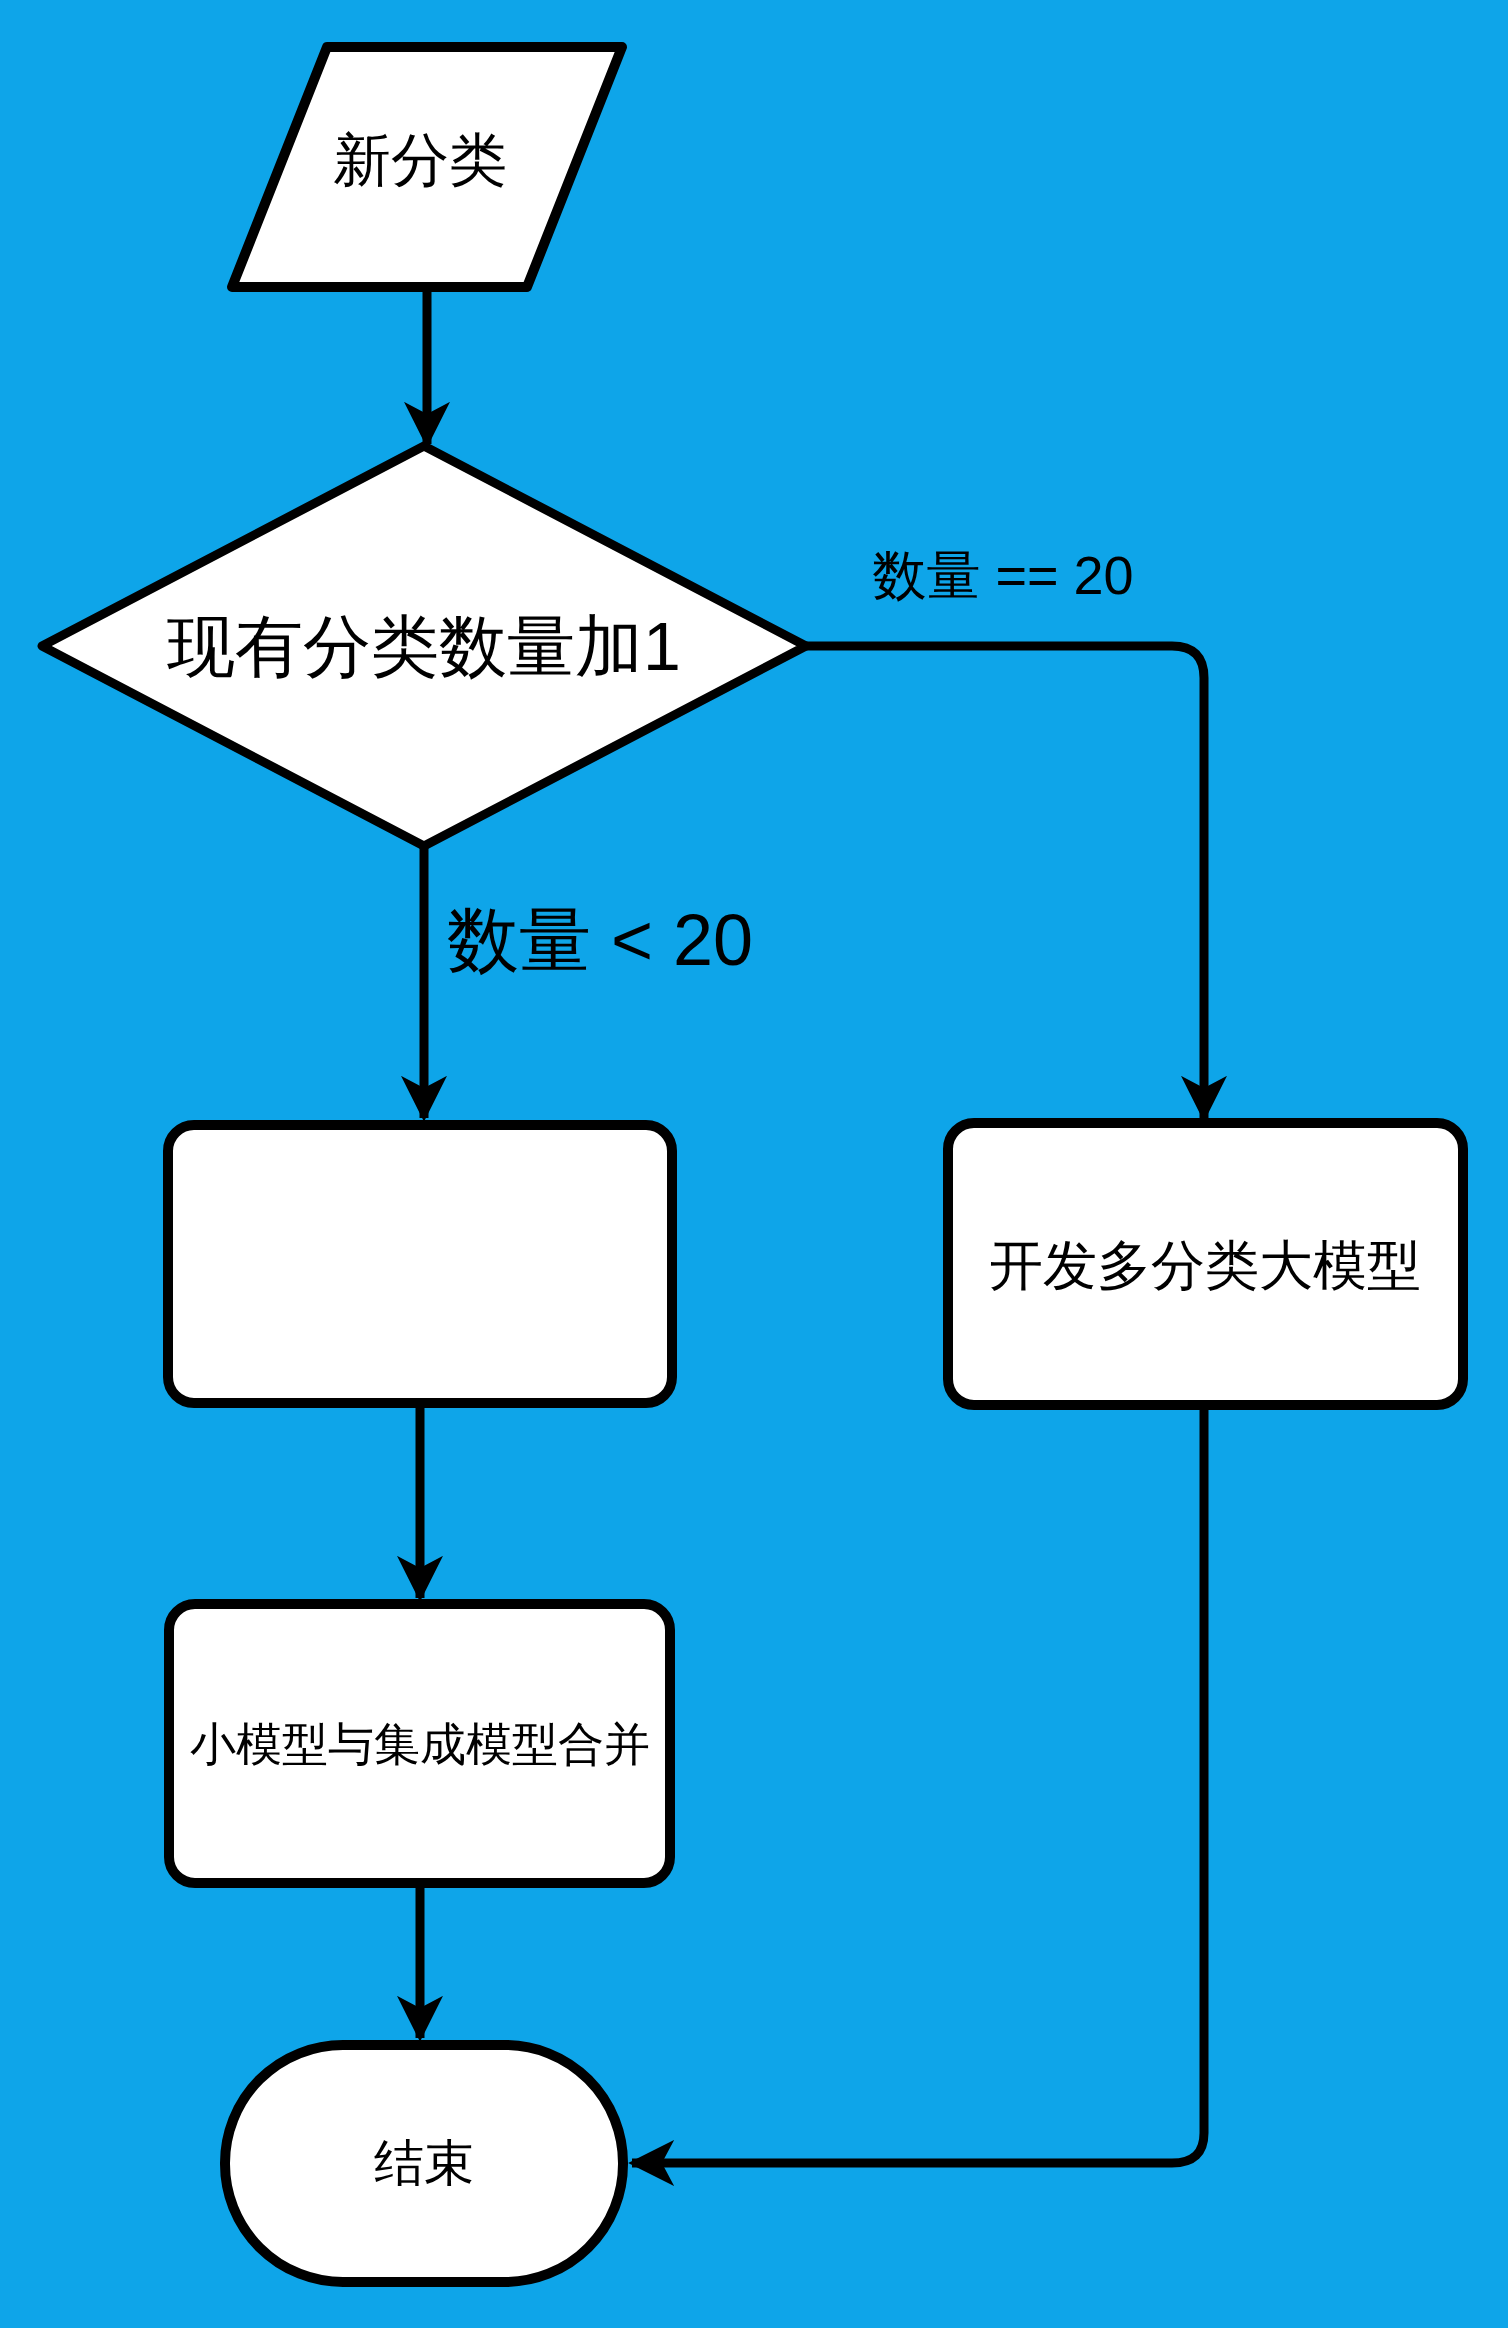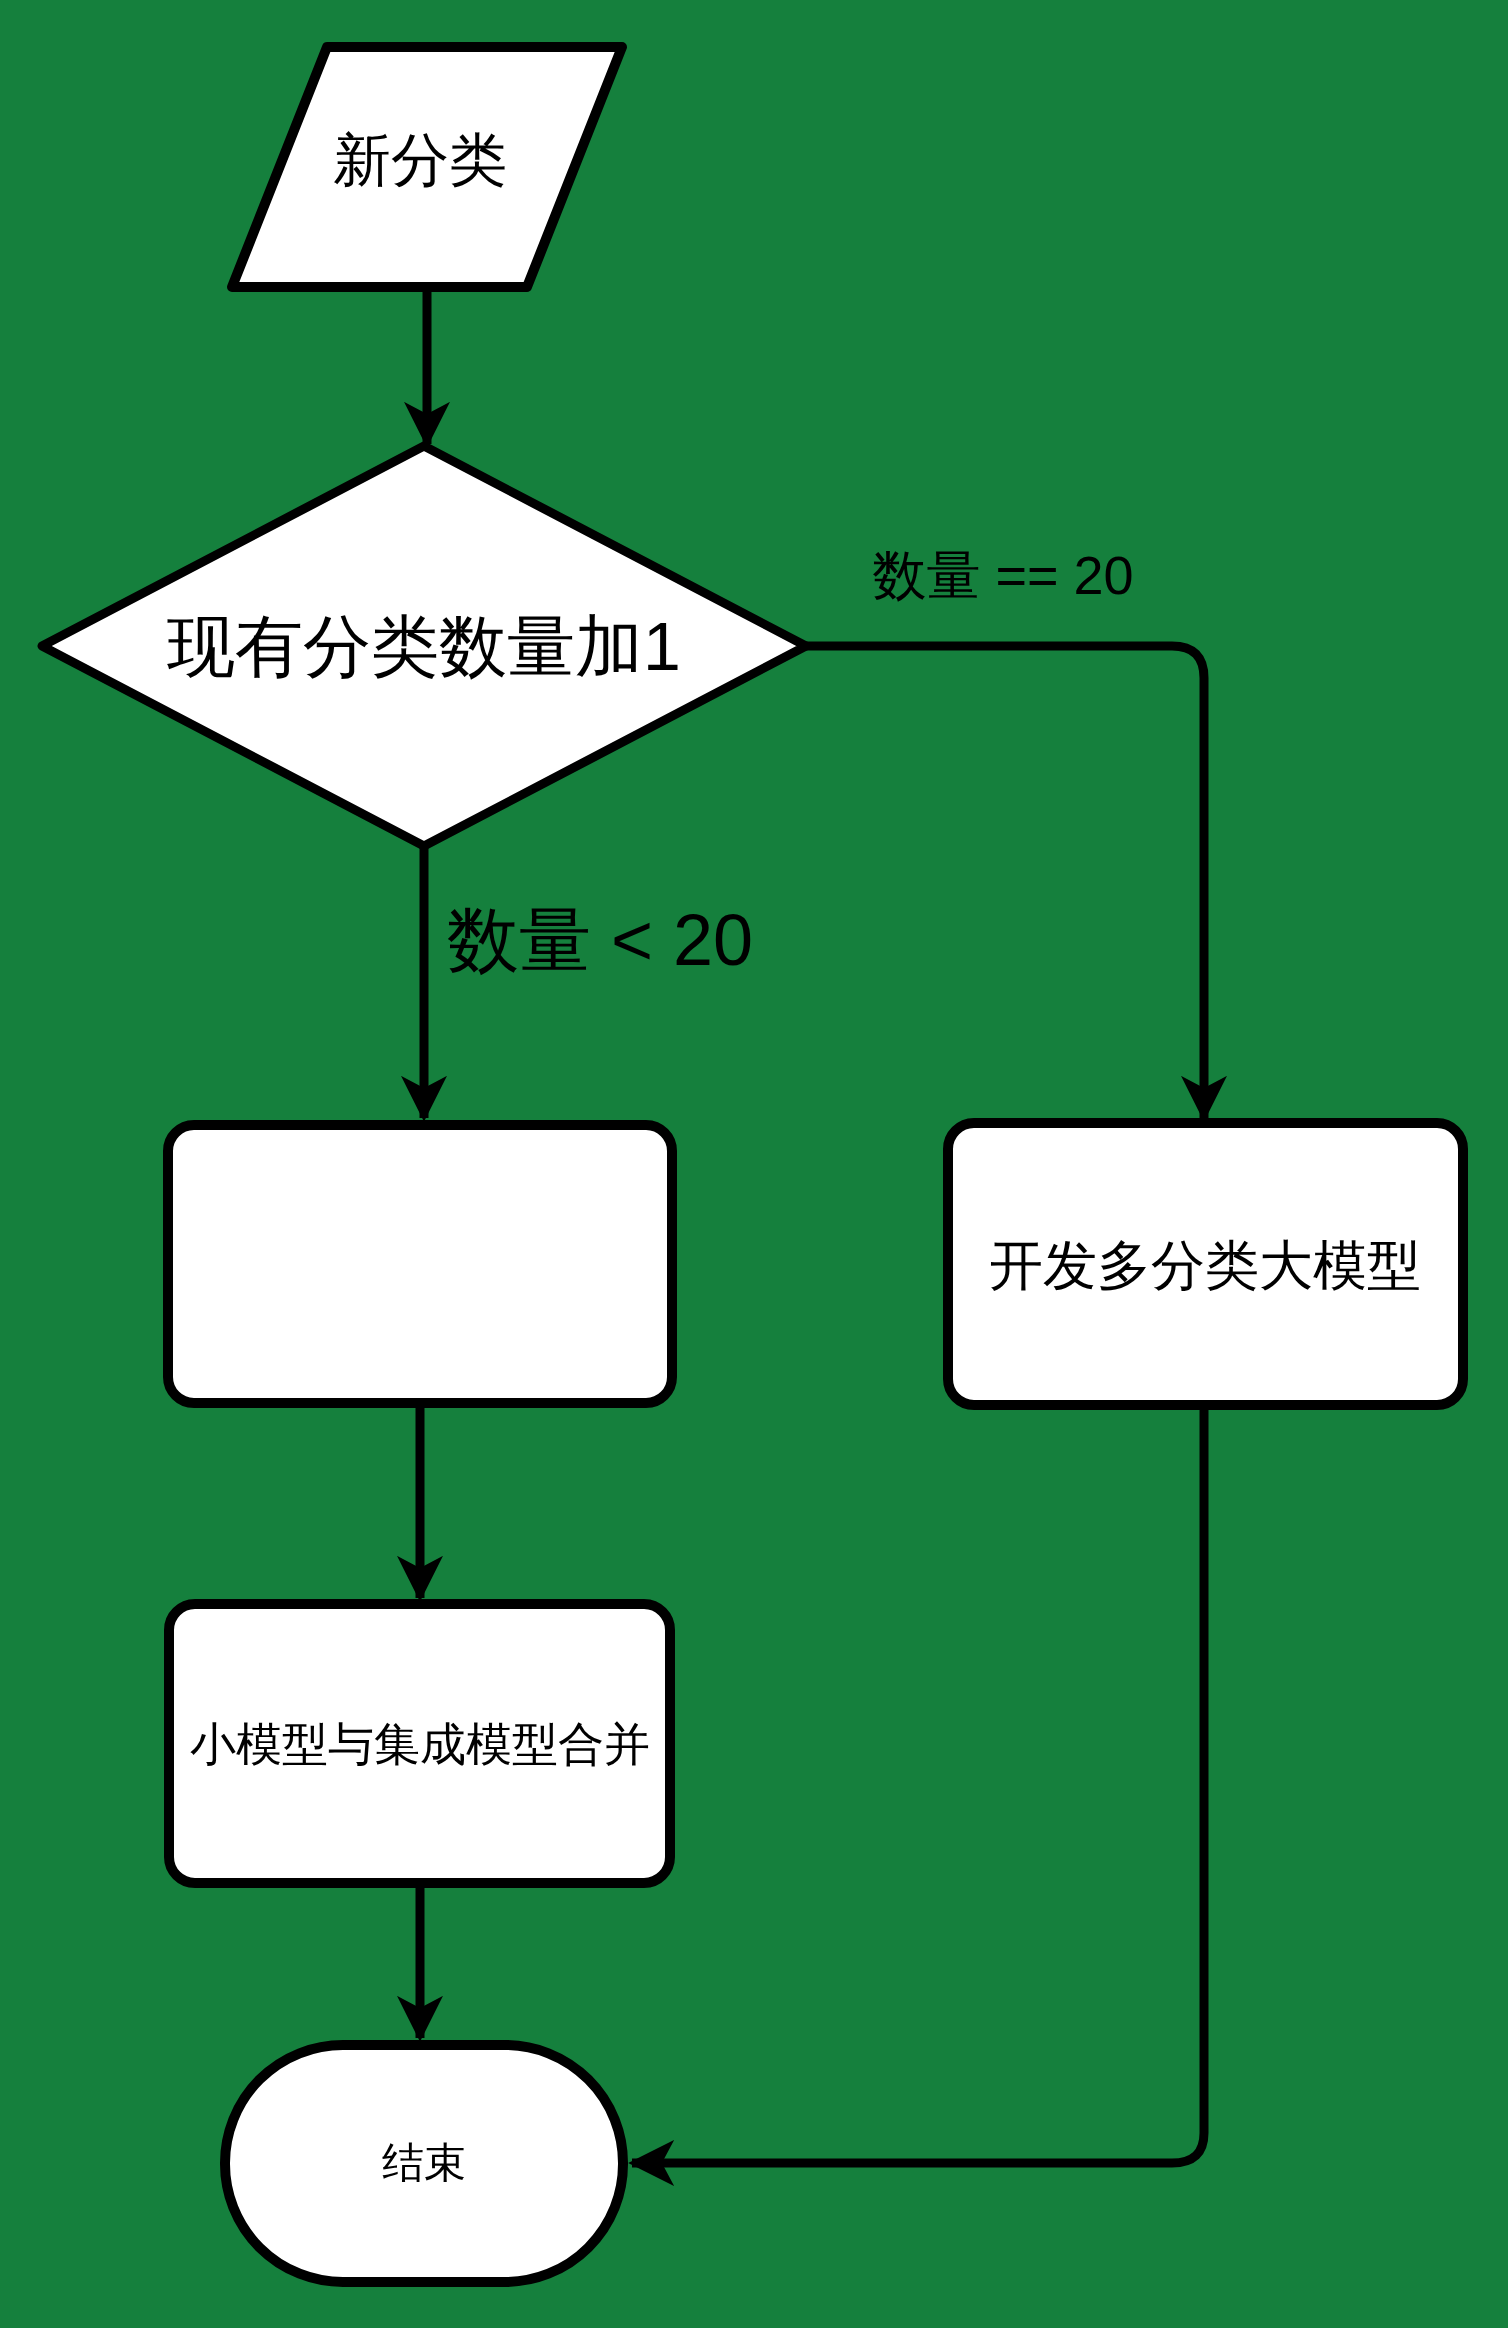--- a/index.html
+++ b/index.html
@@ -4,21 +4,21 @@
 <style>
   html, body {
     margin: 0;
     padding: 0;
     background: #ffffff;
   }
   #canvas {
     position: relative;
     width: 1508px;
     height: 2328px;
-    background: #15803d;
+    background: #0ea5e9;
     font-family: "Liberation Sans", sans-serif;
     color: #000000;
   }
   #flow-svg {
     position: absolute;
     left: 0;
     top: 0;
     width: 1508px;
     height: 2328px;
   }
@@ -32,21 +32,21 @@
     word-break: break-all;
     line-height: 1.3;
   }
   .lbl-start   { left: 255px; top: 105px;  width: 330px; height: 110px; font-size: 58px; }
   .lbl-decision{ left: 154px; top: 596px;  width: 540px; height: 100px; font-size: 68px; }
   .lbl-eq20    { left: 823px; top: 525px;  width: 360px; height: 100px; font-size: 54px; }
   .lbl-lt20    { left: 420px; top: 891px;  width: 360px; height: 100px; font-size: 72px; }
   .lbl-small   { left: 185px; top: 1150px; width: 470px; height: 230px; font-size: 54px; }
   .lbl-large   { left: 950px; top: 1150px; width: 510px; height: 230px; font-size: 54px; }
   .lbl-merge   { left: 185px; top: 1630px; width: 470px; height: 230px; font-size: 46px; }
-  .lbl-end     { left: 254px; top: 2113px; width: 340px; height: 100px; font-size: 42px; }
+  .lbl-end     { left: 254px; top: 2113px; width: 340px; height: 100px; font-size: 50px; }
 </style>
 </head>
 <body>
 
 <div id="canvas">
 
   <svg id="flow-svg" viewBox="0 0 1508 2328" xmlns="http://www.w3.org/2000/svg">
     <defs>
       <marker id="arrow" viewBox="0 0 12 12" refX="11" refY="6" markerWidth="46" markerHeight="46" markerUnits="userSpaceOnUse" orient="auto">
         <path d="M 0 0 L 12 6 L 0 12 L 3.2 6 Z" fill="#000000"></path>

